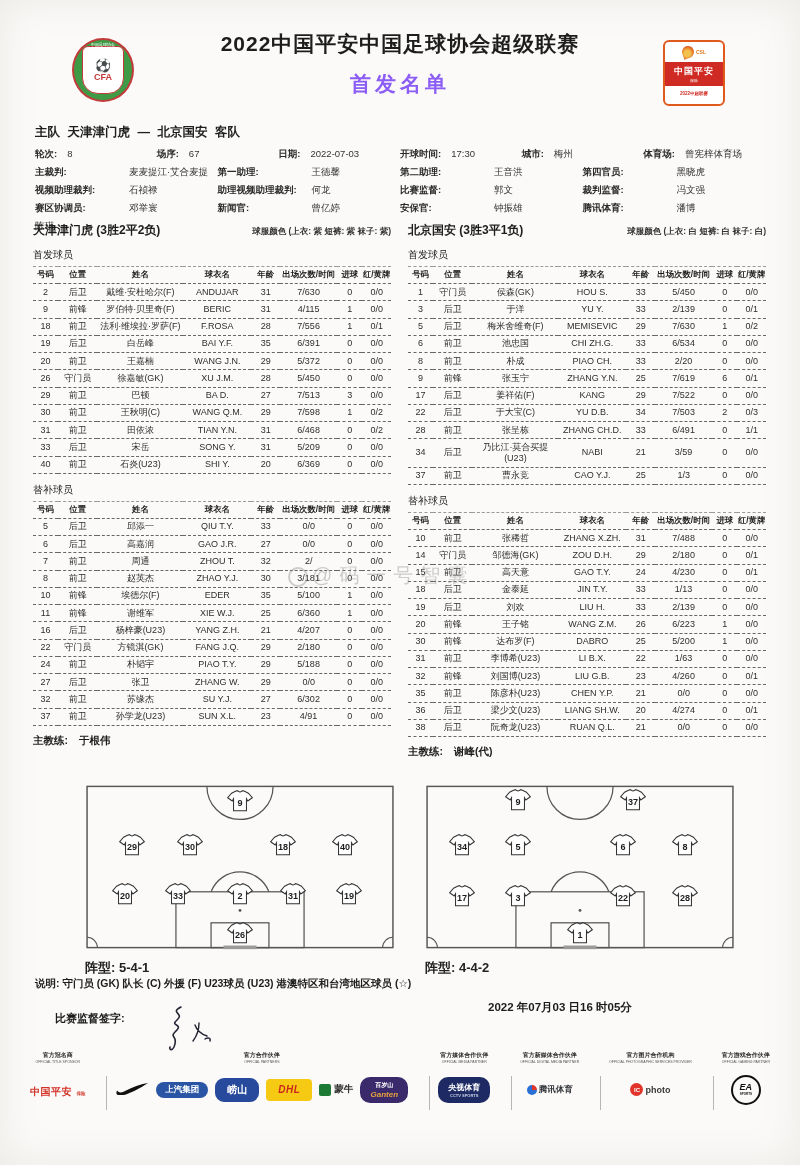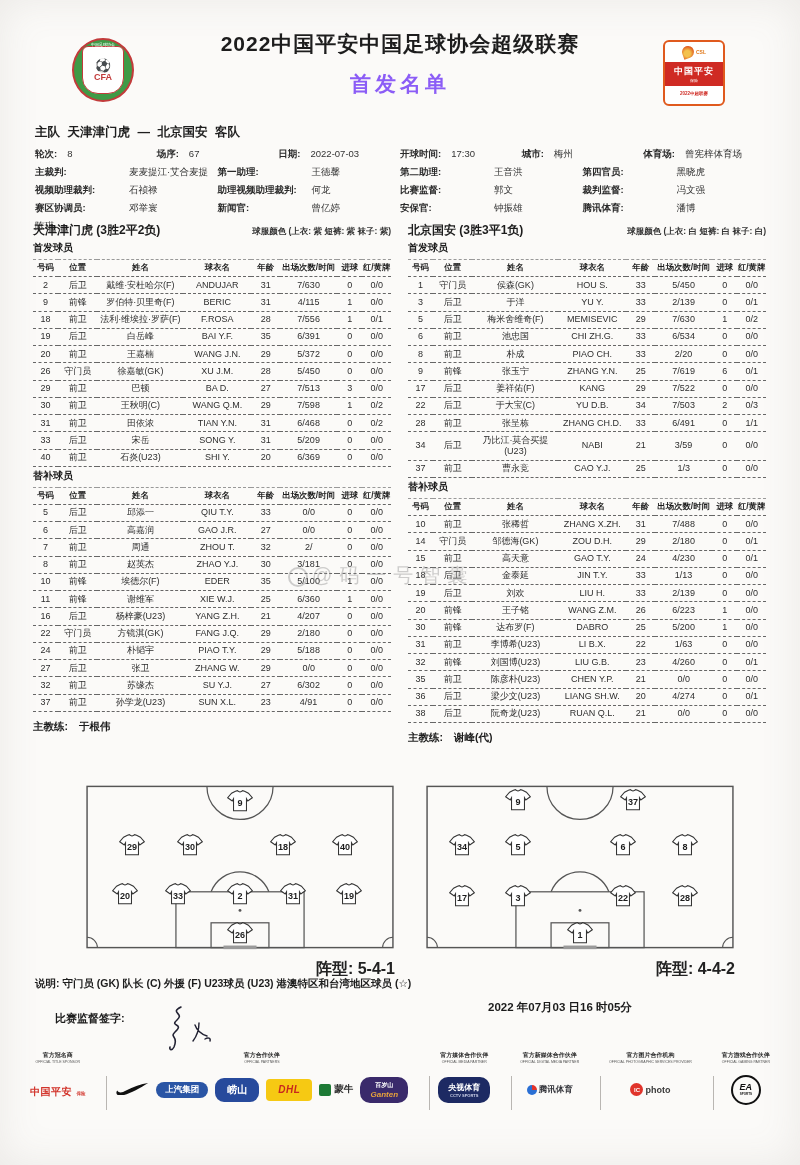--- a/index.html
+++ b/index.html
@@ -33,37 +33,37 @@
   .info-row.cols4 .pair .l{flex:0 0 46%;}
   .info-row .pair .v{color:#333;}
   #info1{top:148px;}
   
   .teamcol{position:absolute;width:358px;}
   #team0{left:33px;top:222px;}
   #team1{left:408px;top:222px;}
   .team-head{display:flex;align-items:baseline;}
   .team-name{font-size:12px;font-weight:bold;color:#1c1c1c;white-space:nowrap;}
   .team-kit{font-size:8.5px;font-weight:bold;color:#333;margin-left:auto;white-space:nowrap;}
-  .sec-label{font-size:10px;font-weight:bold;margin:2px 0 4px 0;color:#1c1c1c;}
+  .sec-label{font-size:10px;font-weight:normal;margin:9px 0 4px 0;color:#1c1c1c;}
   table.roster{width:100%;border-collapse:collapse;table-layout:fixed;}
   table.roster th{font-size:8.4px;font-weight:bold;white-space:nowrap;padding:2px 0 3px 0;border-bottom:1px dashed #666;border-top:1px dashed #999;color:#1e1e1e;}
   table.roster td{font-size:9px;text-align:center;padding:2.5px 1px;border-bottom:1px dashed #666;color:#2d2d2d;line-height:1.25;}
   col.c-num{width:7%;}col.c-pos{width:11%;}col.c-name{width:24%;}col.c-jersey{width:19%;}
   col.c-age{width:8%;}col.c-apps{width:16%;}col.c-goals{width:7%;}col.c-cards{width:8%;}
   .coach{font-size:10.5px;font-weight:bold;margin-top:8px;color:#1c1c1c;}
   .coach .cv{margin-left:8px;}
   
   .pitch-wrap{position:absolute;top:783px;width:310px;}
   #pitch0{left:85px;}
   #pitch1{left:425px;}
   .pitch{position:relative;width:310px;height:168px;}
   .pitch svg.field{position:absolute;left:0;top:0;width:100%;height:100%;}
   .shirt{position:absolute;width:26px;height:22px;transform:translate(-50%,-50%);}
   .shirt svg{width:100%;height:100%;}
-  .formation{margin-top:8px;text-align:right;font-size:16px;font-weight:bold;color:#222;}
+  .formation{margin-top:8px;text-align:left;font-size:13px;font-weight:bold;color:#222;}
   
   .legend{position:absolute;top:977px;left:35px;font-size:10.5px;font-weight:bold;color:#1d1d1d;}
   .sig-row{position:absolute;top:1003px;left:35px;display:flex;align-items:flex-start;}
   .sig-label{font-size:11px;font-weight:bold;color:#1c1c1c;margin-top:8px;padding-left:20px;}
   .sig-scribble{margin-left:30px;}
   .dt{position:absolute;top:1000px;left:488px;font-size:11.5px;font-weight:bold;color:#1b1b1b;}
   .watermark{position:absolute;top:562px;left:288px;font-size:20px;color:rgba(140,140,140,.42);letter-spacing:7px;white-space:nowrap;pointer-events:none;}
   .watermark .wm-ic{display:inline-block;width:16px;height:16px;border:2px solid rgba(140,140,140,.42);border-radius:50%;margin-right:4px;vertical-align:middle;}
   
   .sponsors{position:absolute;top:1052px;left:30px;width:740px;display:flex;justify-content:space-between;}

